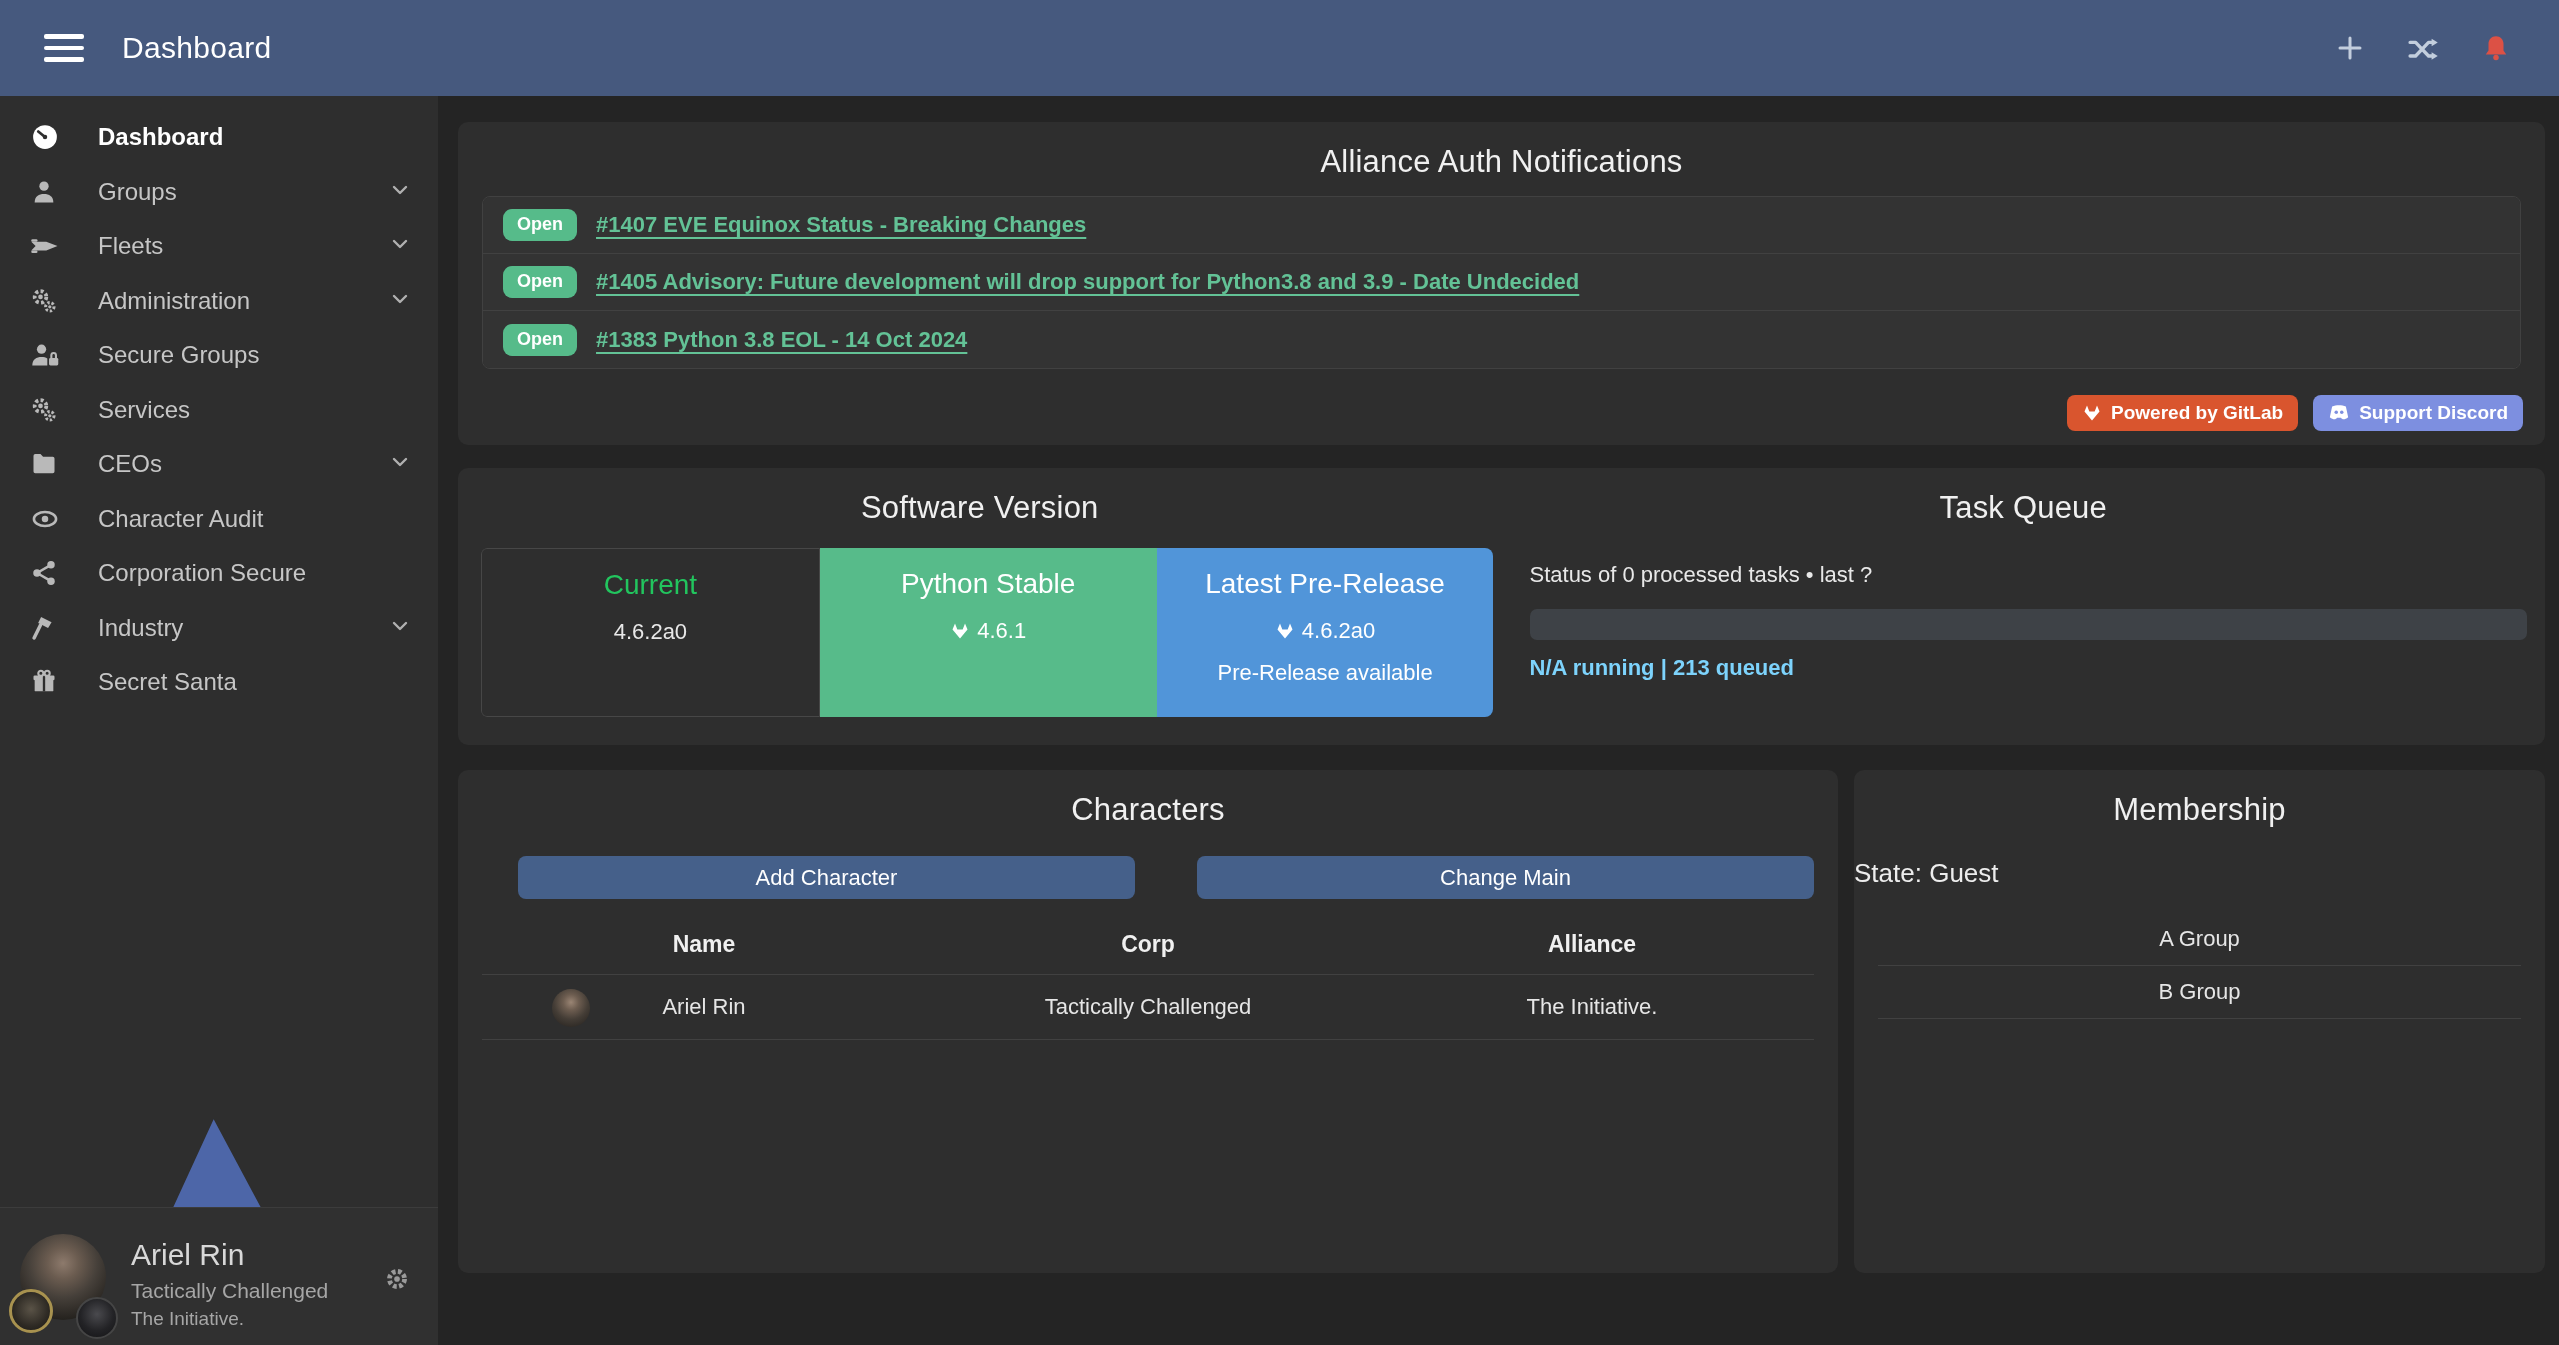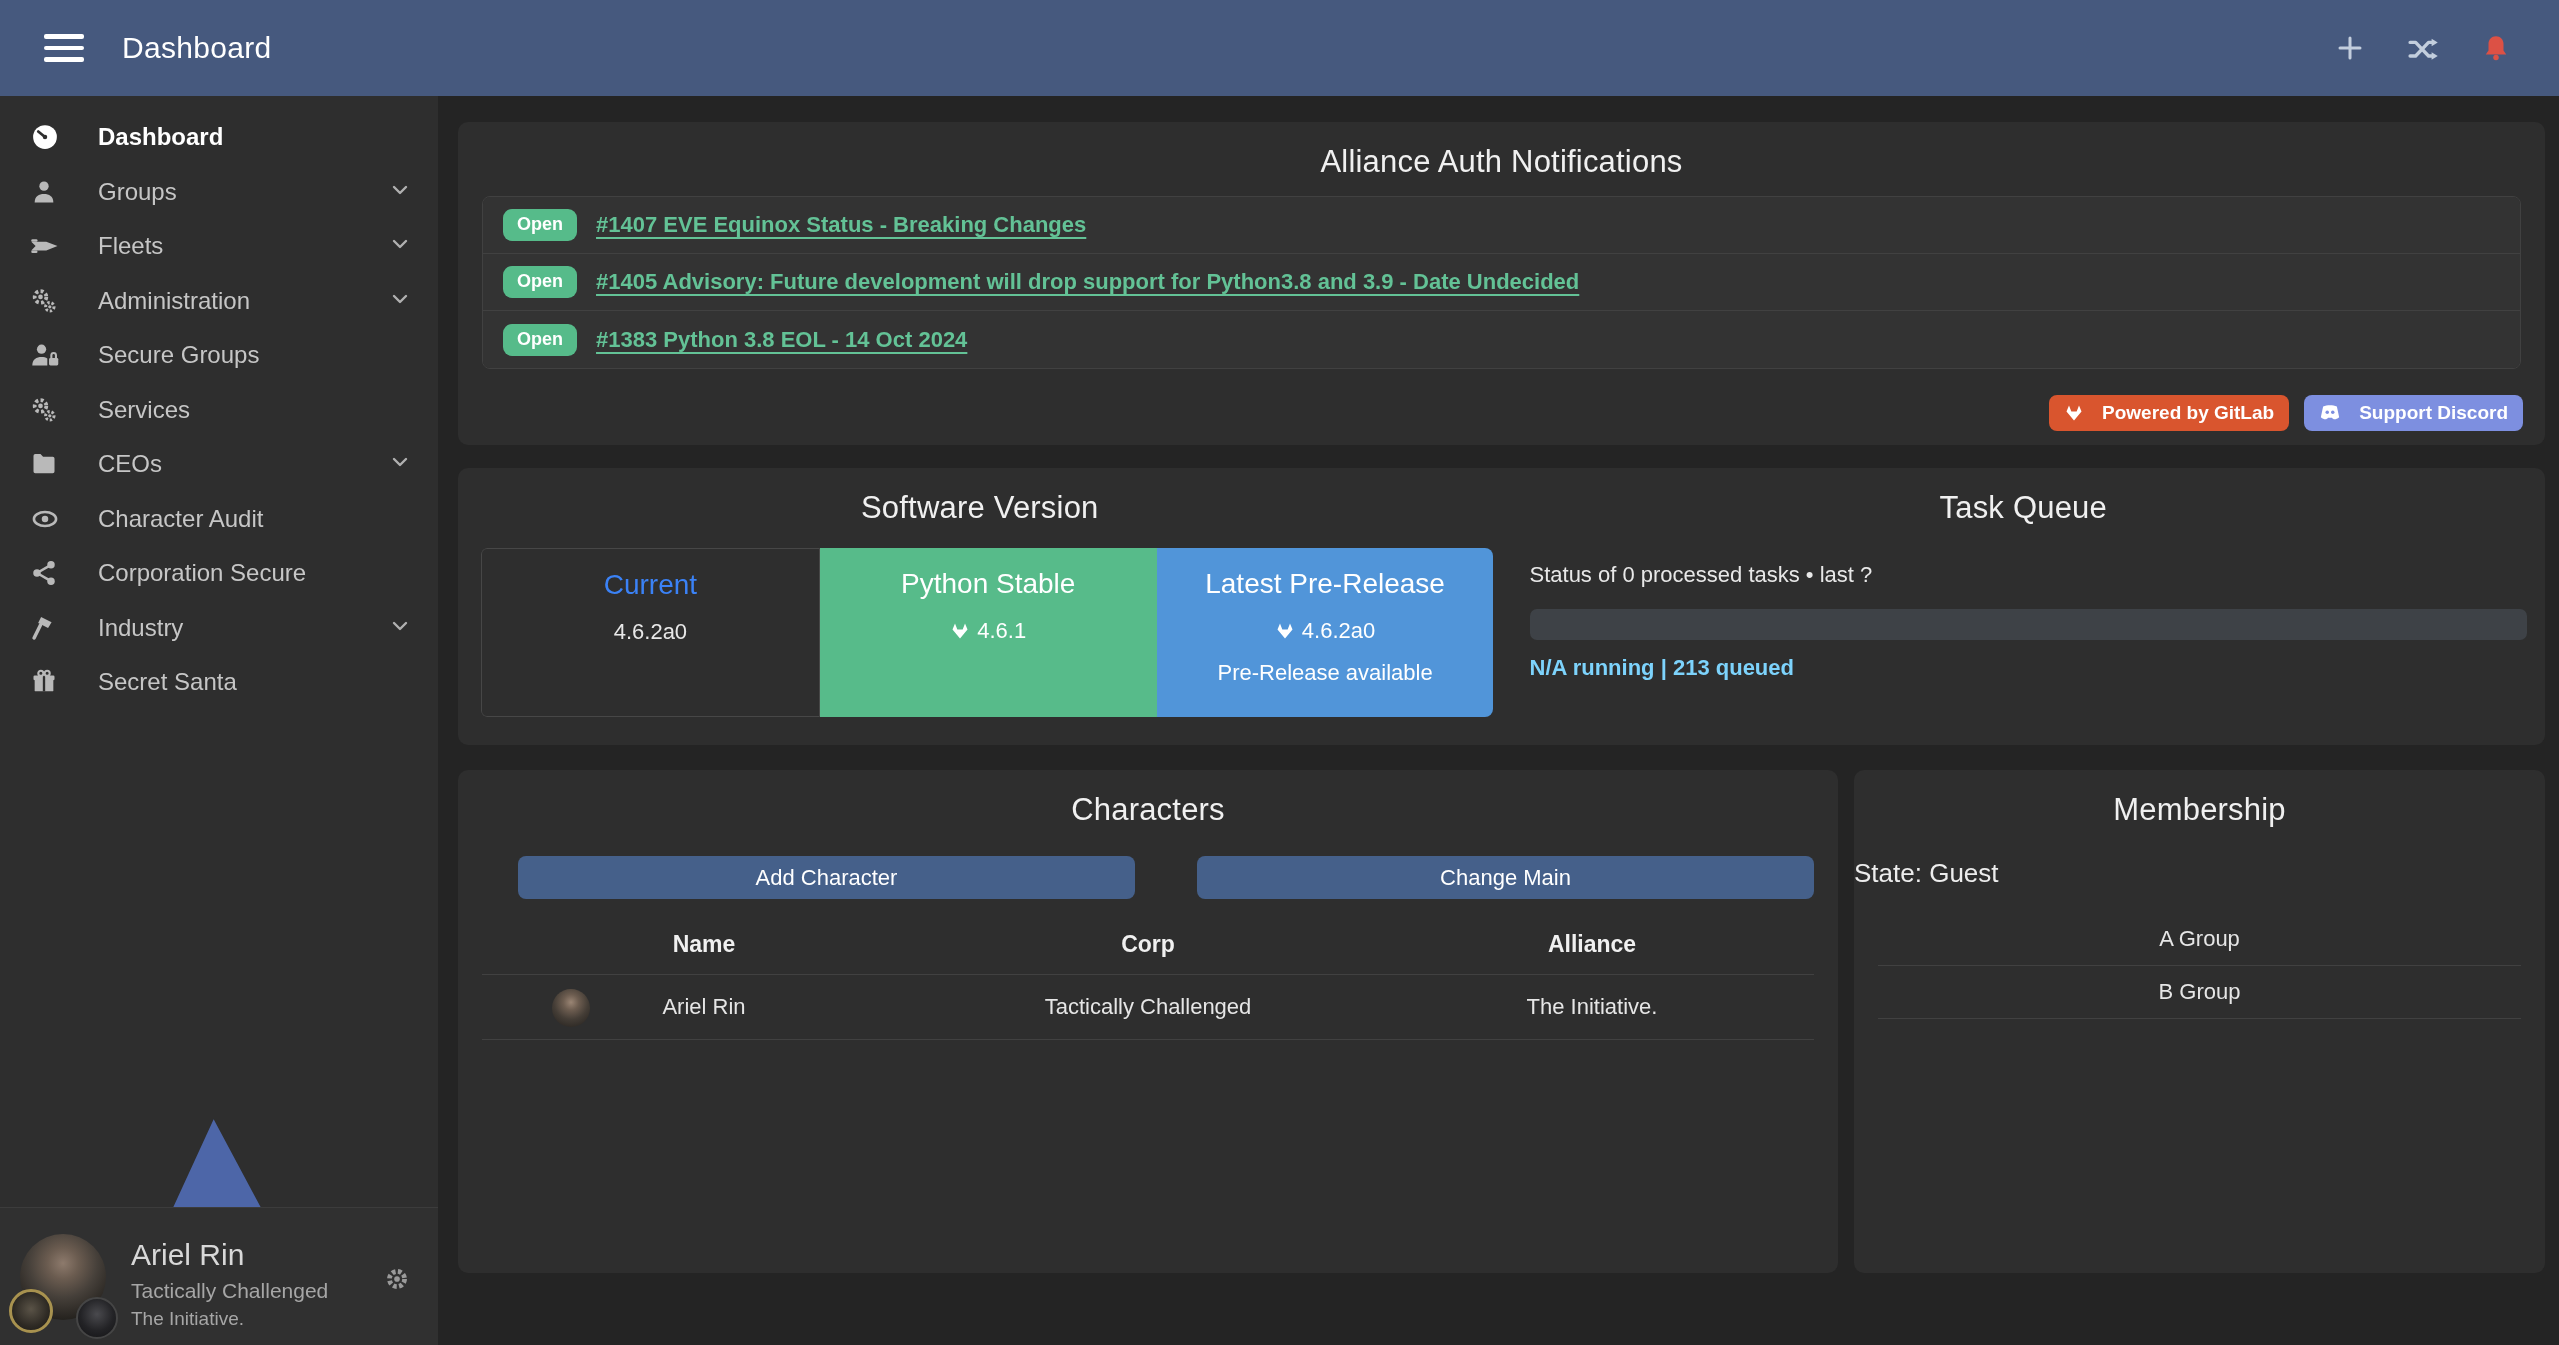--- a/index.html
+++ b/index.html
@@ -62,33 +62,33 @@
   .panel { background:#2e2e2e; border-radius:10px; position:relative; }
   .panel h2 { font-size:31px; font-weight:500; color:#f0f0f0; text-align:center; padding-top:22px; letter-spacing:.2px; }
   
   .notifications-panel { height:323px; margin-bottom:23px; }
   .notif-list { list-style:none; margin:16px 24px 0 24px; border:1px solid #414141; border-radius:8px; overflow:hidden; }
   .notif-list li { background:#333333; height:57px; display:flex; align-items:center; padding:0 20px; border-bottom:1px solid #414141; }
   .notif-list li:last-child { border-bottom:none; }
   .badge-open { background:#56bb8a; color:#fff; font-size:18px; font-weight:700; padding:5px 14px 6px; border-radius:9px; }
   .notif-link { color:#63c296; font-size:22px; font-weight:600; margin-left:19px; text-decoration:underline; text-underline-offset:5px; cursor:pointer; }
   .panel-badges { position:absolute; right:22px; bottom:14px; display:flex; gap:15px; }
-  .badge-pill { height:36px; border-radius:8px; display:flex; align-items:center; gap:18px; padding:0 15px; font-size:19px; font-weight:700; color:#fff; cursor:pointer; }
+  .badge-pill { height:36px; border-radius:8px; display:flex; align-items:center; gap:9px; padding:0 15px; font-size:19px; font-weight:700; color:#fff; cursor:pointer; }
   .badge-gitlab { background:#d9552e; }
   .badge-discord { background:#7d8fe0; }
   
   .version-task-panel { height:277px; margin-bottom:25px; display:flex; }
   .vt-half { flex:1; position:relative; }
   .version-row { display:flex; margin:22px 8px 0 23px; height:169px; border-radius:6px; overflow:hidden; }
   .vcell { flex:1; text-align:center; }
   .vcell h3 { font-size:28px; font-weight:500; margin-top:20px; color:#fff; }
   .vcell .ver { font-size:22px; margin-top:18px; }
   .vcell .note { font-size:22px; margin-top:16px; }
   .vcell-current { border:1px solid #474747; border-radius:6px 0 0 6px; color:#e8e8e8; }
-  .vcell-current h3 { color:#3b82f6; }
+  .vcell-current h3 { color:#22c55e; }
   .vcell-stable { background:#57bb8a; color:#fff; }
   .vcell-pre { background:#5195d9; color:#fff; border-radius:0 8px 8px 0; }
   .fox { vertical-align:-3px; margin-right:7px; }
   .tq-status { font-size:22px; color:#e8e8e8; margin:36px 0 0 28px; }
   .tq-progress { margin:21px 18px 0 28px; height:31px; background:#3e4247; border-radius:7px; overflow:hidden; }
   .tq-progress .fill { height:100%; background:#57bb8a; }
   .tq-queue { font-size:22px; color:#7dd3fc; margin:15px 0 0 28px; font-weight:600; }
   
   .bottom-row { display:flex; gap:16px; }
   .characters-panel { width:1380px; height:503px; }

